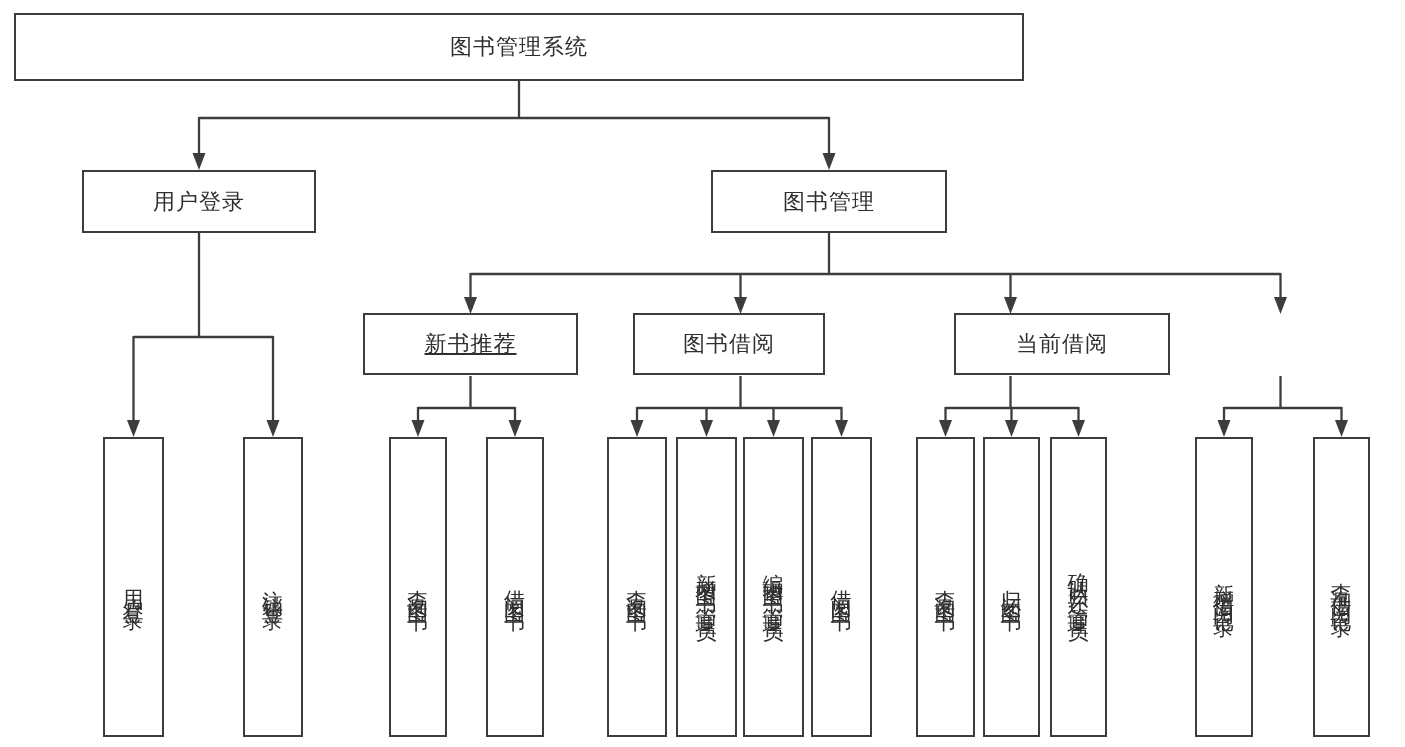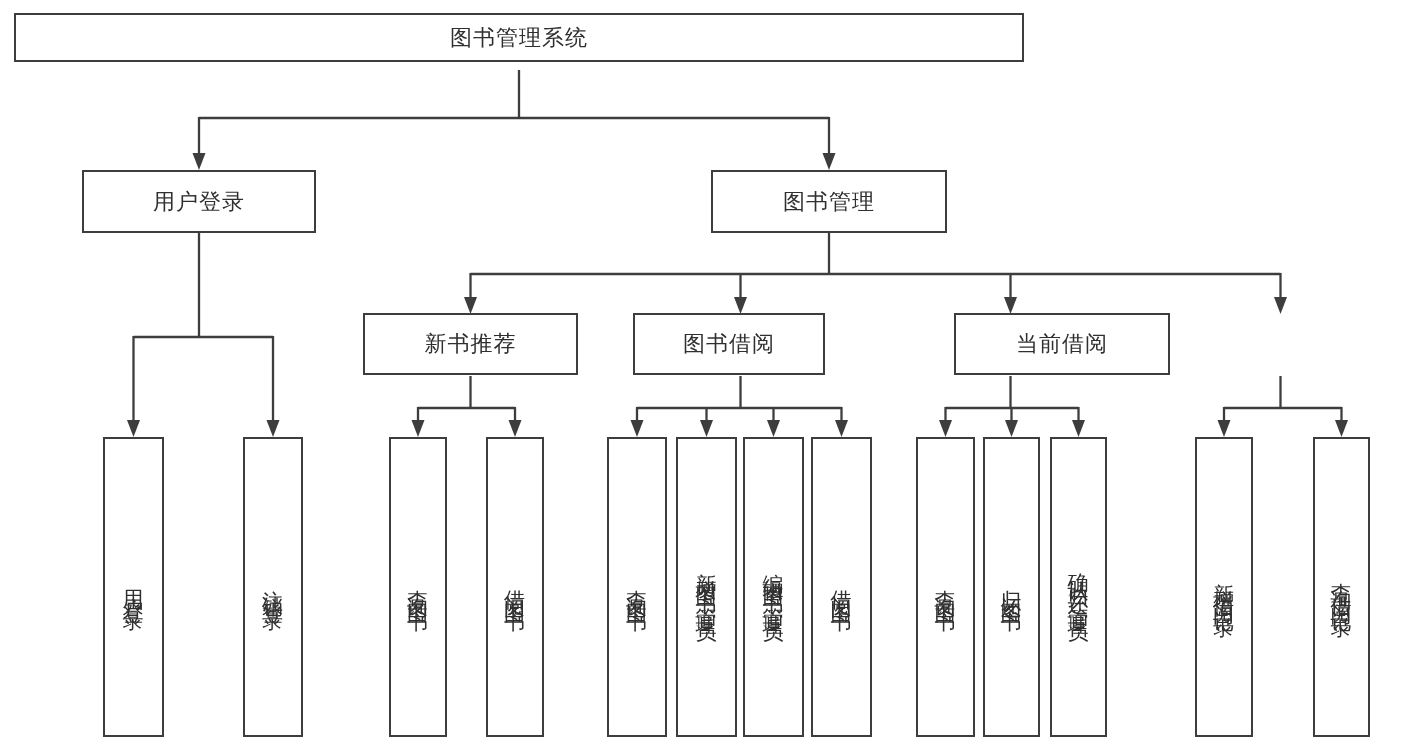--- a/index.html
+++ b/index.html
@@ -32,26 +32,26 @@
     justify-content: center;
     color: #2f2f2f;
     z-index: 2;
   }
   .hbox {
     font-size: 22px;
     letter-spacing: 1px;
     white-space: nowrap;
   }
   .root {
-    left: 14px; top: 13px; width: 1010px; height: 49px;
+    left: 14px; top: 13px; width: 1010px; height: 68px;
   }
   .lvl2-a { left: 82px;  top: 170px; width: 234px; height: 63px; }
   .lvl2-b { left: 711px; top: 170px; width: 236px; height: 63px; text-align: right; }
   .lvl3 { top: 313px; height: 62px; }
-  .l3-1 { left: 363px;  width: 215px; }
+  .l3-1 { left: 363px;  width: 215px; text-decoration: underline; }
   .l3-2 { left: 633px;  width: 192px; }
   .l3-3 { left: 954px;  width: 216px; }
   .l3-4 { left: 1173px; width: 215px; }
   .leaf {
     top: 437px;
     height: 300px;
     border-width: 2.3px;
   }
   .vtext {
     writing-mode: vertical-rl;

